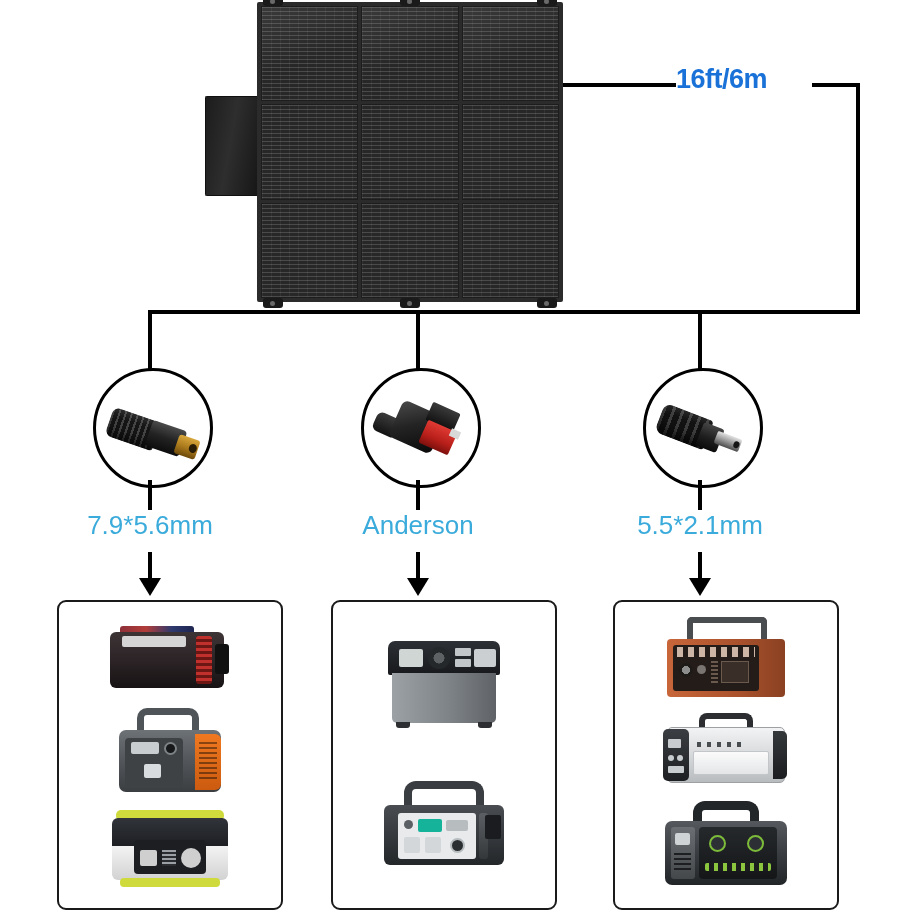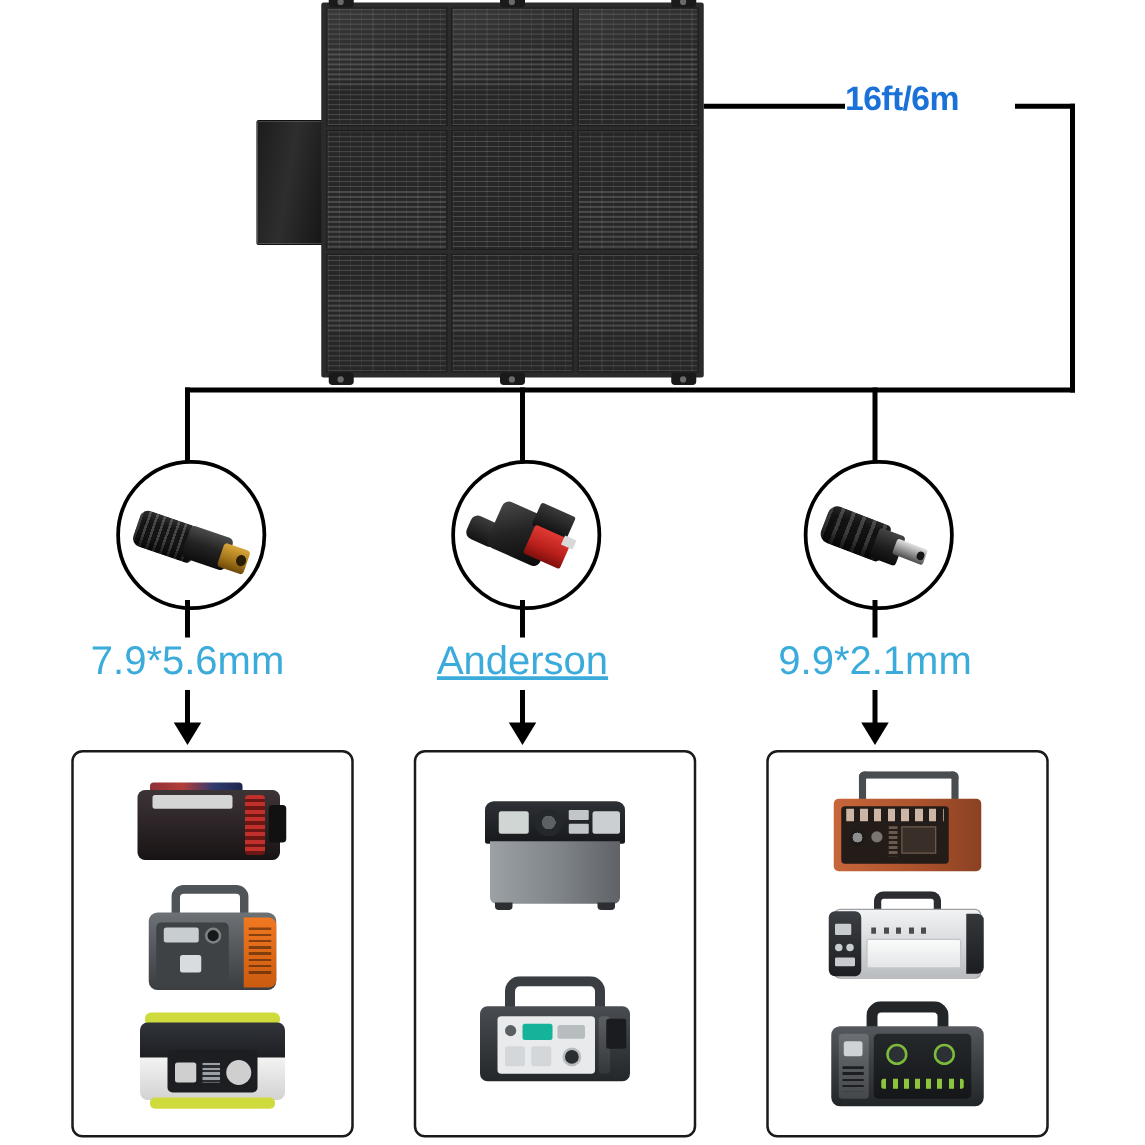--- a/index.html
+++ b/index.html
@@ -254,21 +254,21 @@
     background: #d8d8d8;
     transform: rotate(24deg);
   }
 
   
   .connector-label {
     position: absolute;
     top: 510px;
     width: 280px;
     text-align: center;
-    font-size: 32px;
+    font-size: 26px;
     font-weight: normal;
     white-space: nowrap;
   }
 
   
   .arrow-shaft { position: absolute; width: 4px; background: #000; }
   .arrow-head {
     position: absolute;
     width: 0; height: 0;
     border-left: 11px solid transparent;
@@ -644,22 +644,22 @@
       <div class="plug2-body"></div>
       <div class="plug2-tip-silver"></div>
     </div>
   </div>
 
   <div class="line line-v" style="left:148px; top:480px; height:30px;"></div>
   <div class="line line-v" style="left:416px; top:480px; height:30px;"></div>
   <div class="line line-v" style="left:698px; top:480px; height:30px;"></div>
 
   <div class="connector-label" style="left: 10px; color: rgb(58, 171, 219);">7.9*5.6mm</div>
-  <div class="connector-label" style="left: 278px; color: rgb(58, 171, 219); text-decoration: underline;">Anderson</div>
-  <div class="connector-label" style="left: 560px; color: rgb(58, 171, 219);">9.9*2.1mm</div>
+  <div class="connector-label" style="left: 278px; color: rgb(58, 171, 219);">Anderson</div>
+  <div class="connector-label" style="left: 560px; color: rgb(58, 171, 219);">5.5*2.1mm</div>
 
   <div class="arrow-shaft" style="left:148px; top:552px; height:28px;"></div>
   <div class="arrow-head" style="left:139px; top:578px;"></div>
 
   <div class="arrow-shaft" style="left:416px; top:552px; height:28px;"></div>
   <div class="arrow-head" style="left:407px; top:578px;"></div>
 
   <div class="arrow-shaft" style="left:698px; top:552px; height:28px;"></div>
   <div class="arrow-head" style="left:689px; top:578px;"></div>
 

